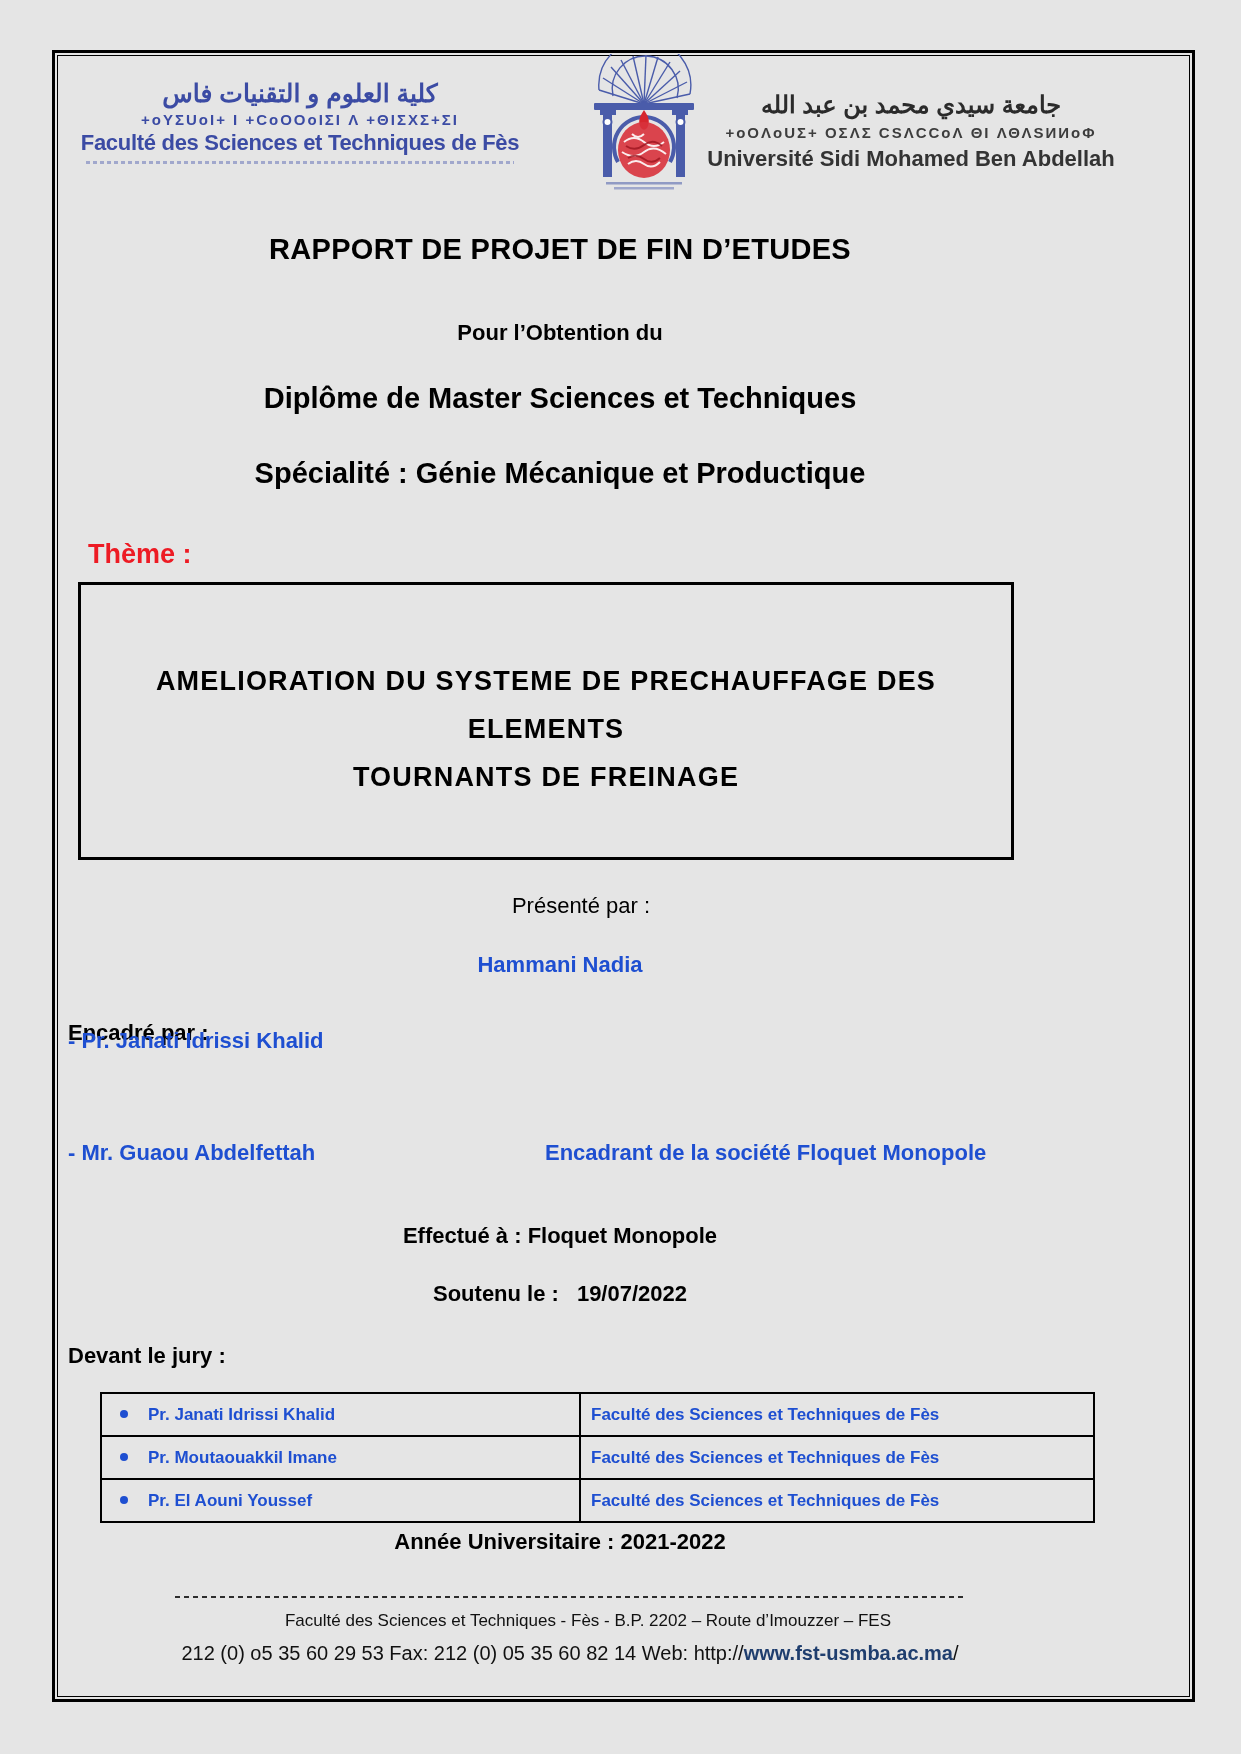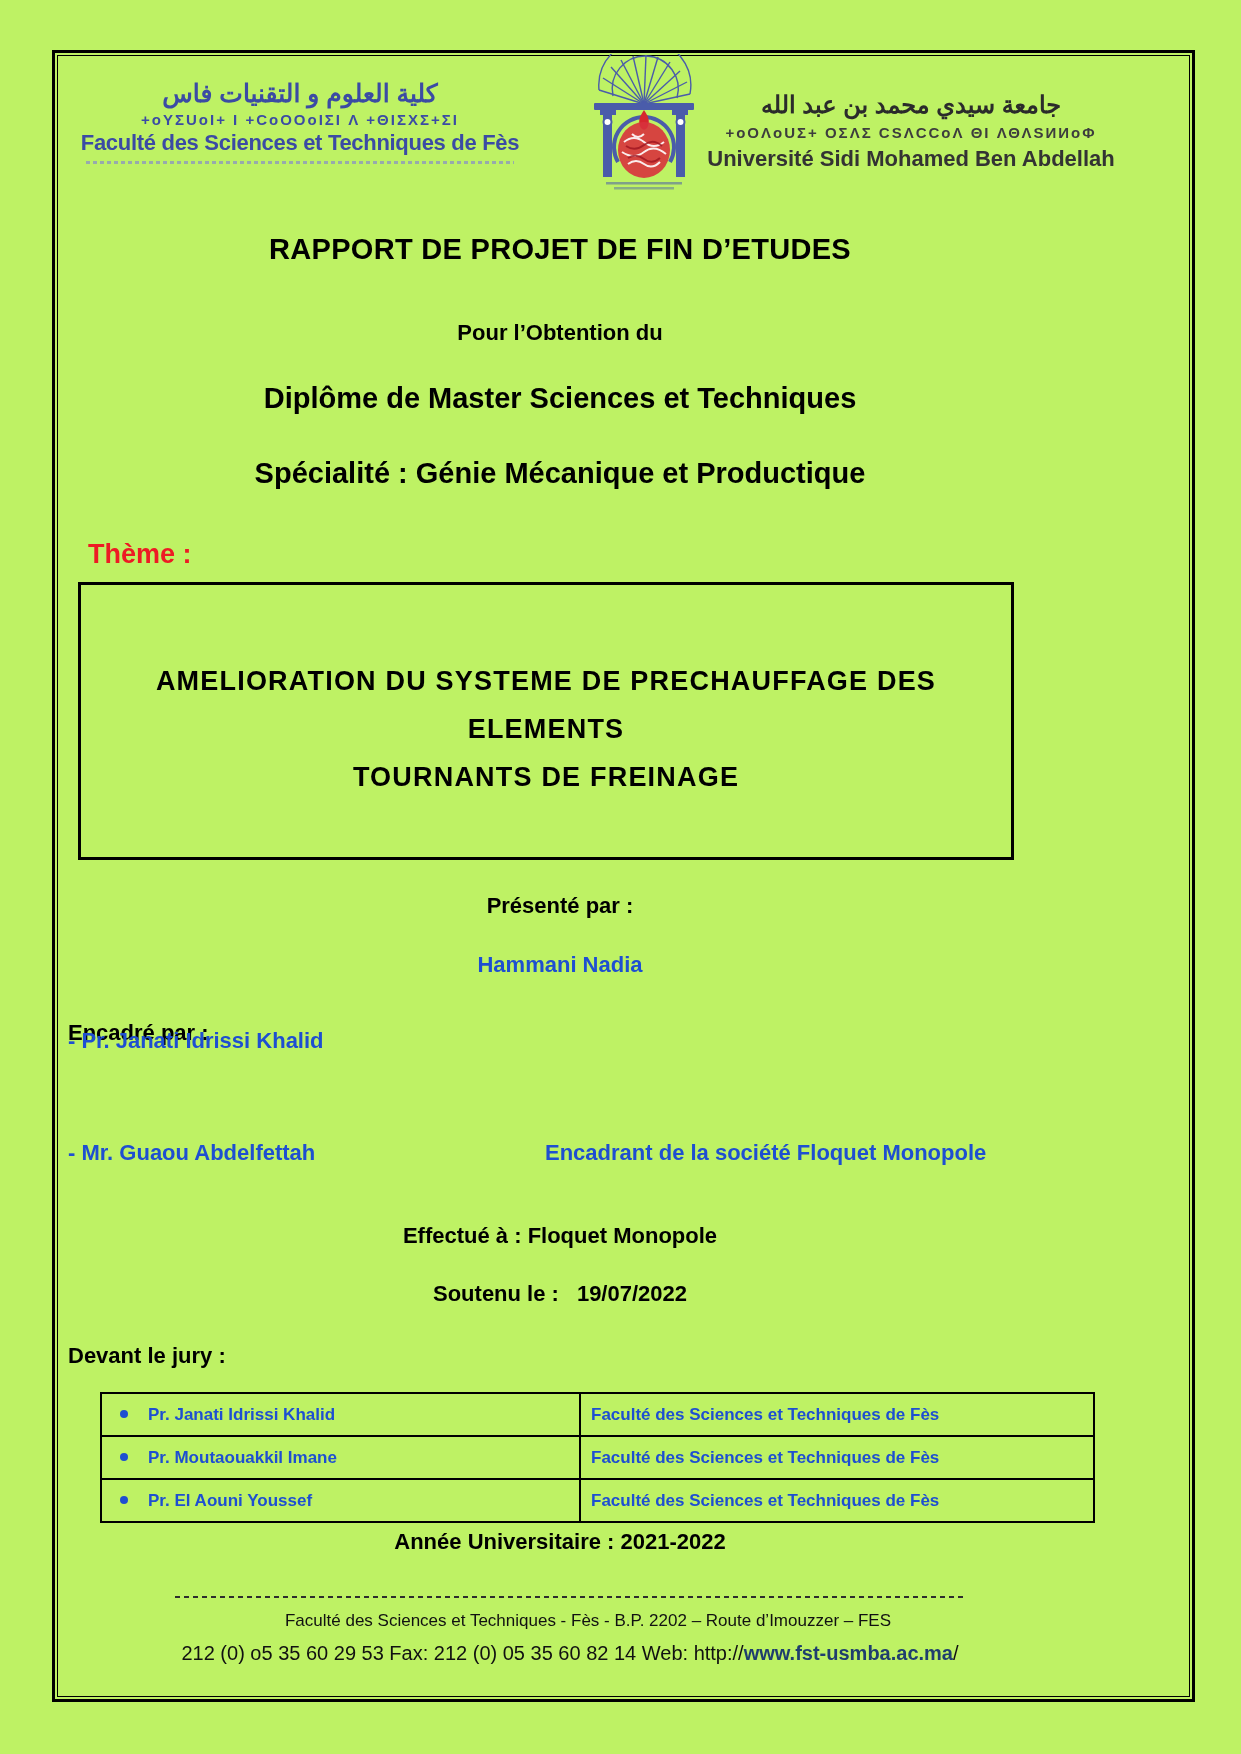--- a/index.html
+++ b/index.html
@@ -1,17 +1,17 @@
 <!DOCTYPE html>
 <html><head>
 <meta charset="utf-8">
 <style>
   html,body{margin:0;padding:0;background:#fff;}
   .page{
-    position:relative;width:1241px;height:1754px;background:#bef264;
+    position:relative;width:1241px;height:1754px;background:#e5e5e5;
     font-family:"Liberation Sans",sans-serif;color:#000;overflow:hidden;
   }
   .frame{
     position:absolute;left:52px;top:50px;width:1143px;height:1652px;
     border:3px solid #000;box-sizing:border-box;
   }
   .frame-inner{position:absolute;inset:2px;border:1px solid #000;pointer-events:none;}
   .abs{position:absolute;line-height:1.15;}
   .c{position:absolute;left:56px;width:1008px;text-align:center;line-height:1.15;}
   .cf{position:absolute;left:56px;width:1028px;text-align:center;line-height:1.2;}
@@ -37,21 +37,21 @@
   .t-specialite{top:457px;font-size:29px;font-weight:bold;}
   .t-theme{left:88px;top:539px;font-size:27px;font-weight:bold;color:#ed1b24;}
   .theme-box{
     left:78px;top:582px;width:936px;height:278px;
     border:3px solid #000;box-sizing:border-box;
   }
   .theme-box .ttl{
     margin-top:72px;text-align:center;font-size:27px;font-weight:bold;
     line-height:48px;letter-spacing:1.2px;
   }
-  .t-presente{top:893px;font-size:22px;font-weight:bold;}
+  .t-presente{top:893px;font-size:22px;font-weight:normal;margin-left:21px;}
   .t-student{top:952px;font-size:22px;font-weight:bold;}
   .t-encadre{left:68px;top:1020px;font-size:22px;font-weight:bold;}
   .sup-name{left:68px;font-size:22px;font-weight:bold;}
   .sup-aff{left:545px;font-size:22px;font-weight:bold;}
   .r1{top:1028px;} .r2{top:1140px;}
   .t-effectue{top:1223px;font-size:22px;font-weight:bold;}
   .t-soutenu{top:1281px;font-size:22px;font-weight:bold;}
   .t-soutenu .date{margin-left:18px;}
   .t-devant{left:68px;top:1343px;font-size:22px;font-weight:bold;}
   

